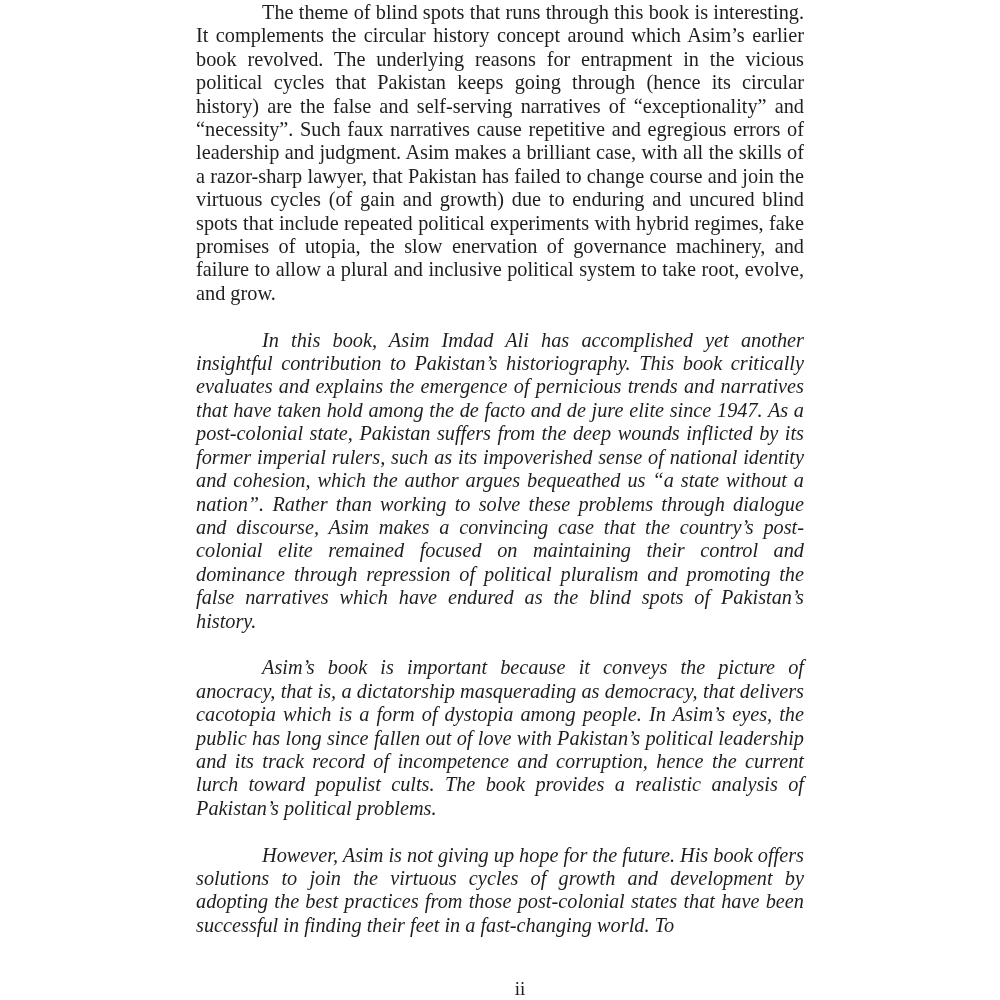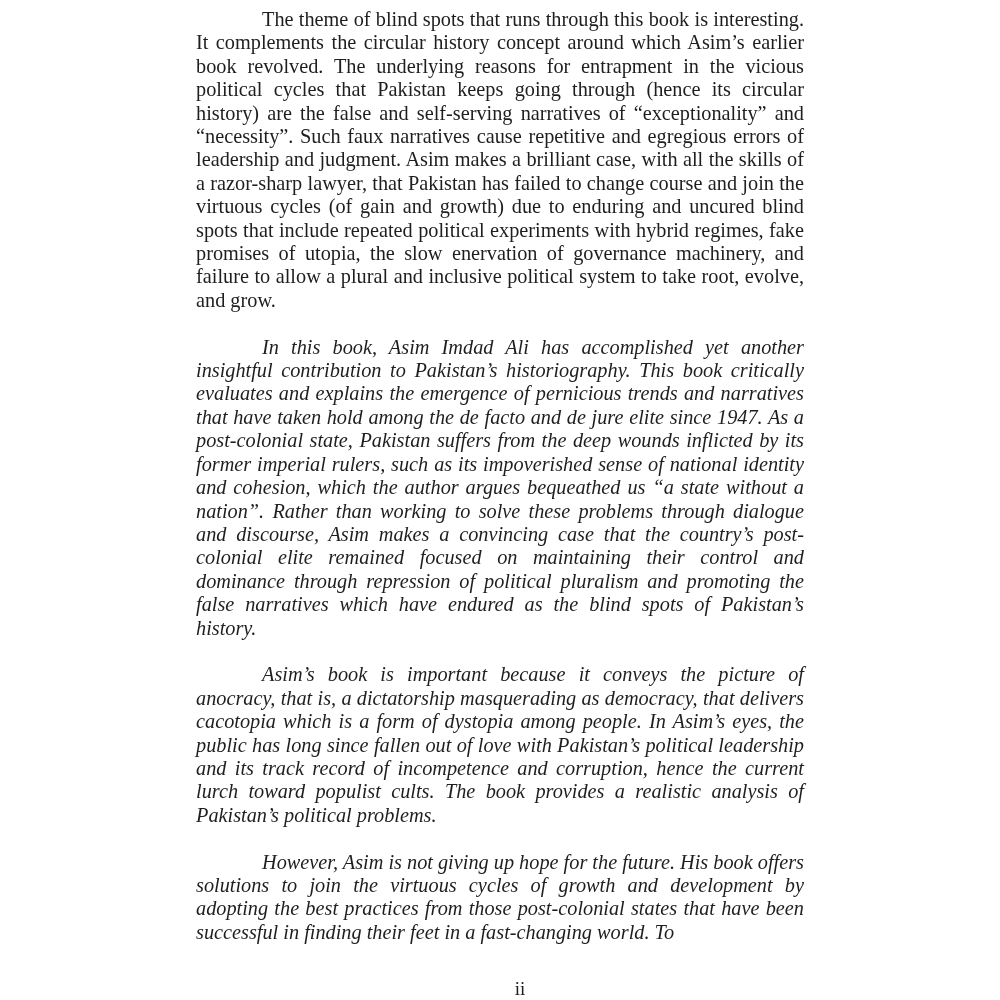--- a/index.html
+++ b/index.html
@@ -26,21 +26,21 @@
   .para {
     margin: 0;
     text-align: justify;
     text-indent: 66px;
     hyphens: none;
   }
   .para + .para {
     margin-top: 23.4px;
     font-style: italic;
   }
-  .p1 { padding-top: 8px; }
+  .p1 { padding-top: 1px; }
   .page-number {
     position: absolute;
     left: 0;
     width: 1000px;
     top: 978px;
     text-align: center;
     font-family: "Liberation Serif", "DejaVu Serif", serif;
     font-size: 19px;
     color: #1e1e1e;
     padding-left: 20px;

